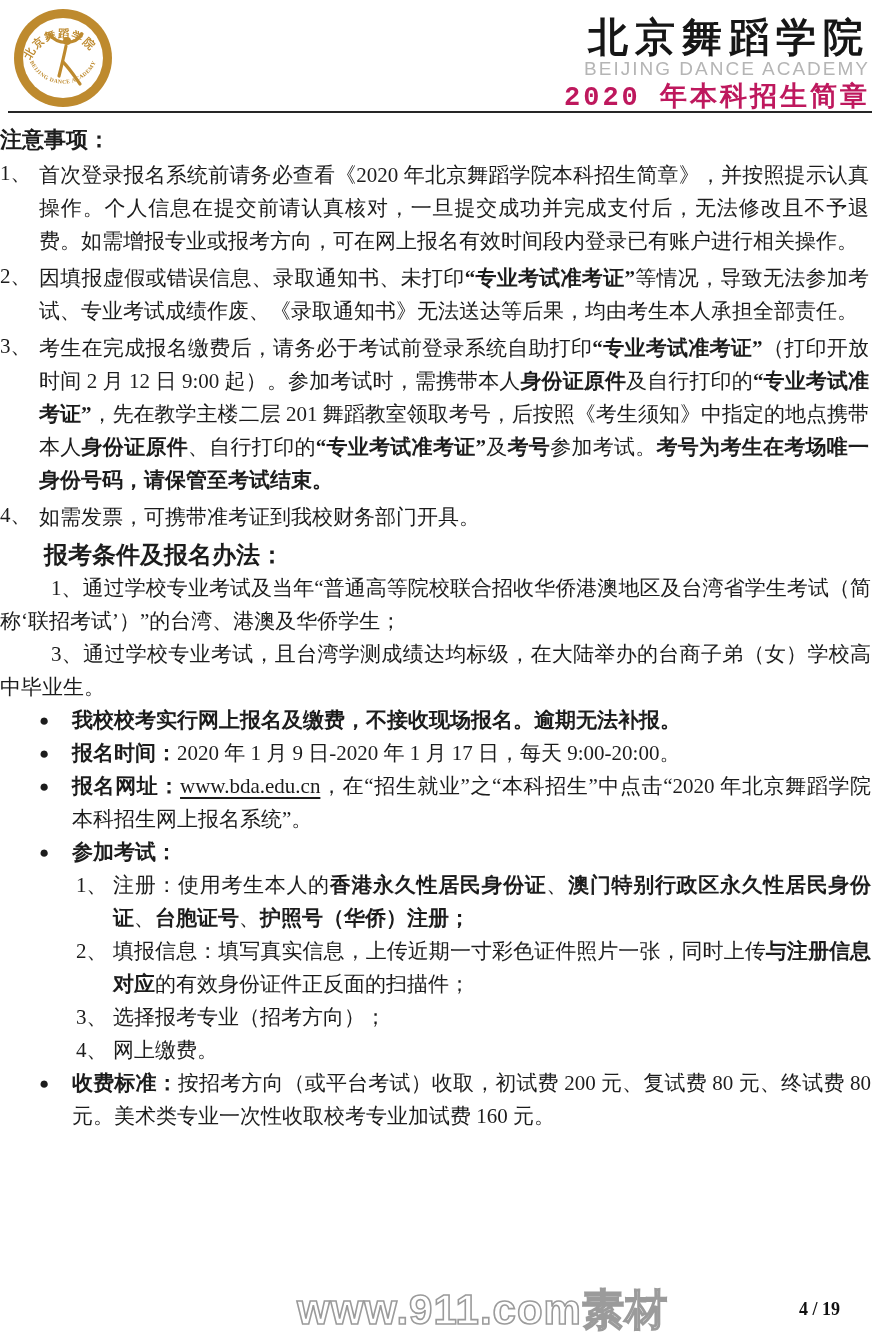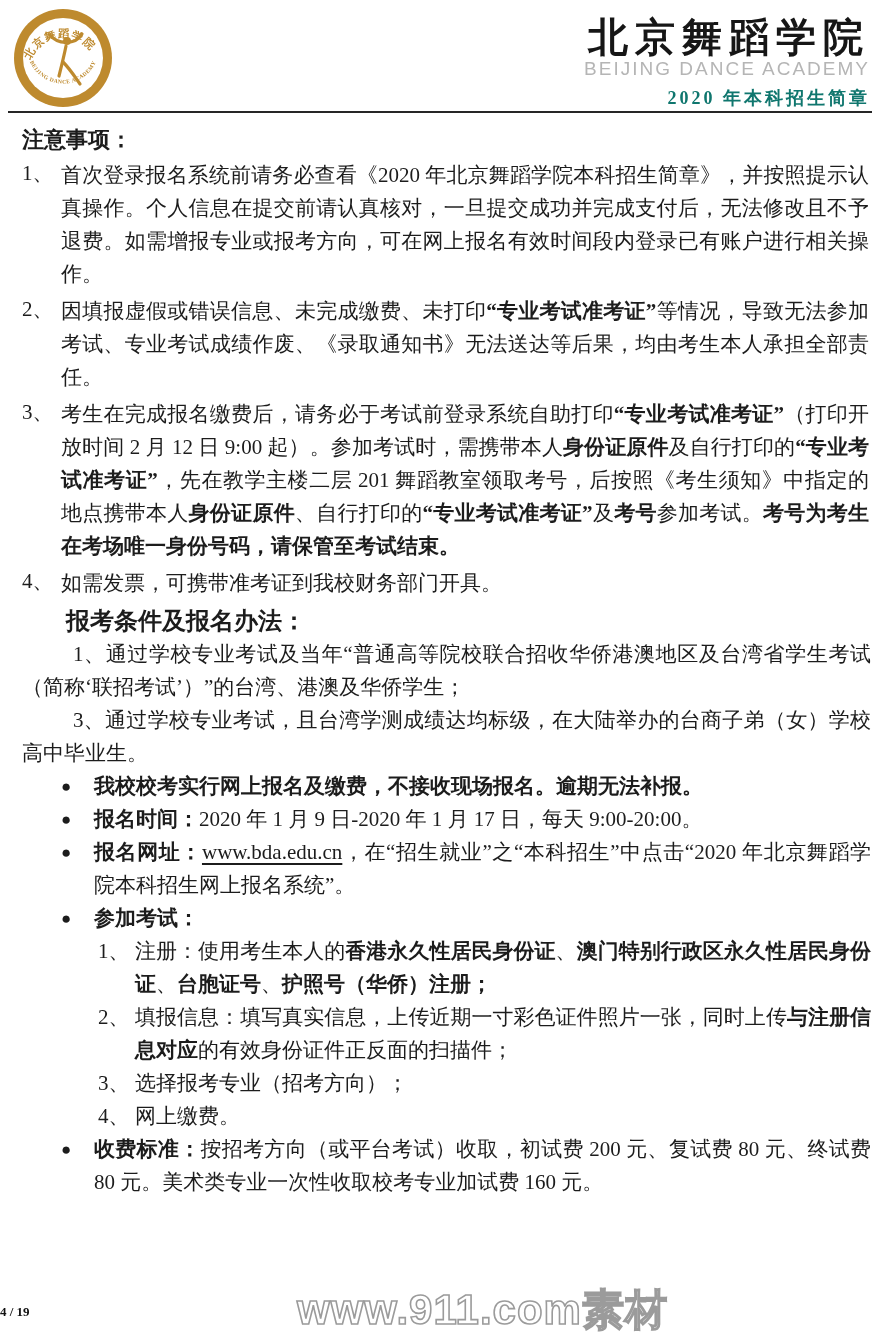--- a/index.html
+++ b/index.html
@@ -24,28 +24,28 @@
     font-size: 40px; font-weight: 900; letter-spacing: 7px;
     line-height: 42px; color: #161616;
     font-family: "DejaVu Serif", "Liberation Serif", serif;
   }
   .title-en {
     font-size: 19px; color: #b5b5b5; letter-spacing: 2px;
     line-height: 21px; margin-top: 0;
     font-family: "Liberation Sans", "DejaVu Sans", sans-serif;
   }
   .subtitle {
-    font-size: 18px; font-weight: 700; letter-spacing: 3px;
-    line-height: 32px; margin-top: 3px; color: #0f766e;
+    font-size: 27px; font-weight: 700; letter-spacing: 3px;
+    line-height: 32px; margin-top: 3px; color: #be185d; font-family: Liberation Mono, monospace;
   }
   .rule { border: 0; border-top: 2.5px solid #262626; margin: 5px 8px 0 8px; }
 
   
   .main {
-    padding: 8px 9px 0 22px;
+    padding: 8px 9px 0 0;
     font-size: 21px; line-height: 33px;
     text-align: justify;
   }
   .notice-h { font-size: 22px; font-weight: 700; margin: 2px 0 0 0; line-height: 34px; }
   .num-item { display: flex; margin: 0; }
   .num-item .num { flex: 0 0 37px; }
   .num-item .body { flex: 1; margin: 2px; }
 
   .sec-h { font-size: 22px; font-weight: 700; margin: 40px 0 0 7px; line-height: 34px; }
   .sec-sub { font-size: 24px; font-weight: 700; margin: 2px 0 0 44px; line-height: 34px; }
@@ -67,21 +67,21 @@
   .watermark {
     position: absolute; left: 297px; top: 1282px;
     font-family: "Liberation Sans", "DejaVu Sans", sans-serif;
     font-size: 42px; font-weight: 700; letter-spacing: 1px;
     color: rgba(255,255,255,0.10);
     -webkit-text-stroke: 1.6px #9b9b9b;
     white-space: nowrap; pointer-events: none;
   }
   .footer {
     position: absolute; left: 0; right: 40px; bottom: 12px;
-    text-align: left; font-size: 13px; font-weight: 700; color: #111;
+    text-align: right; font-size: 18px; font-weight: 700; color: #111;
   }
 </style>
 </head>
 <body>
 
 <div class="page">
 
   <div class="hdr">
     <svg class="logo" viewBox="0 0 100 100" aria-hidden="true">
       <circle cx="50" cy="50" r="49" fill="#BE8A2E"></circle>
@@ -114,21 +114,21 @@
   <div class="main">
 
     <div class="notice-h">注意事项：</div>
 
     <div class="num-item">
       <span class="num">1、</span>
       <p class="body"><span>首次登录报名系统前请务必查看《2020 年北京舞蹈学院本科招生简章》，并按照提示认真操作。个人信息在提交前请认真核对，一旦提交成功并完成支付后，无法修改且不予退费。如需增报专业或报考方向，可在网上报名有效时间段内登录已有账户进行相关操作。</span></p>
     </div>
     <div class="num-item">
       <span class="num">2、</span>
-      <p class="body"><span>因填报虚假或错误信息、未完成缴费、未打印</span><span class="b">“专业考试准考证”</span><span>等情况，导致无法参加考试、专业考试成绩作废、《录取通知书》无法送达等后果，均由考生本人承担全部责任。</span></p>
+      <p class="body"><span>因填报虚假或错误信息、录取通知书、未打印</span><span class="b">“专业考试准考证”</span><span>等情况，导致无法参加考试、专业考试成绩作废、《录取通知书》无法送达等后果，均由考生本人承担全部责任。</span></p>
     </div>
     <div class="num-item">
       <span class="num">3、</span>
       <p class="body"><span>考生在完成报名缴费后，请务必于考试前登录系统自助打印</span><span class="b">“专业考试准考证”</span><span>（打印开放时间 2 月 12 日 9:00 起）。参加考试时，需携带本人</span><span class="b">身份证原件</span><span>及自行打印的</span><span class="b">“专业考试准考证”</span><span>，先在教学主楼二层 201 舞蹈教室领取考号，后按照《考生须知》中指定的地点携带本人</span><span class="b">身份证原件</span><span>、自行打印的</span><span class="b">“专业考试准考证”</span><span>及</span><span class="b">考号</span><span>参加考试。</span><span class="b">考号为考生在考场唯一身份号码，请保管至考试结束。</span></p>
     </div>
     <div class="num-item">
       <span class="num">4、</span>
       <p class="body"><span>如需发票，可携带准考证到我校财务部门开具。</span></p>
     </div>
 

